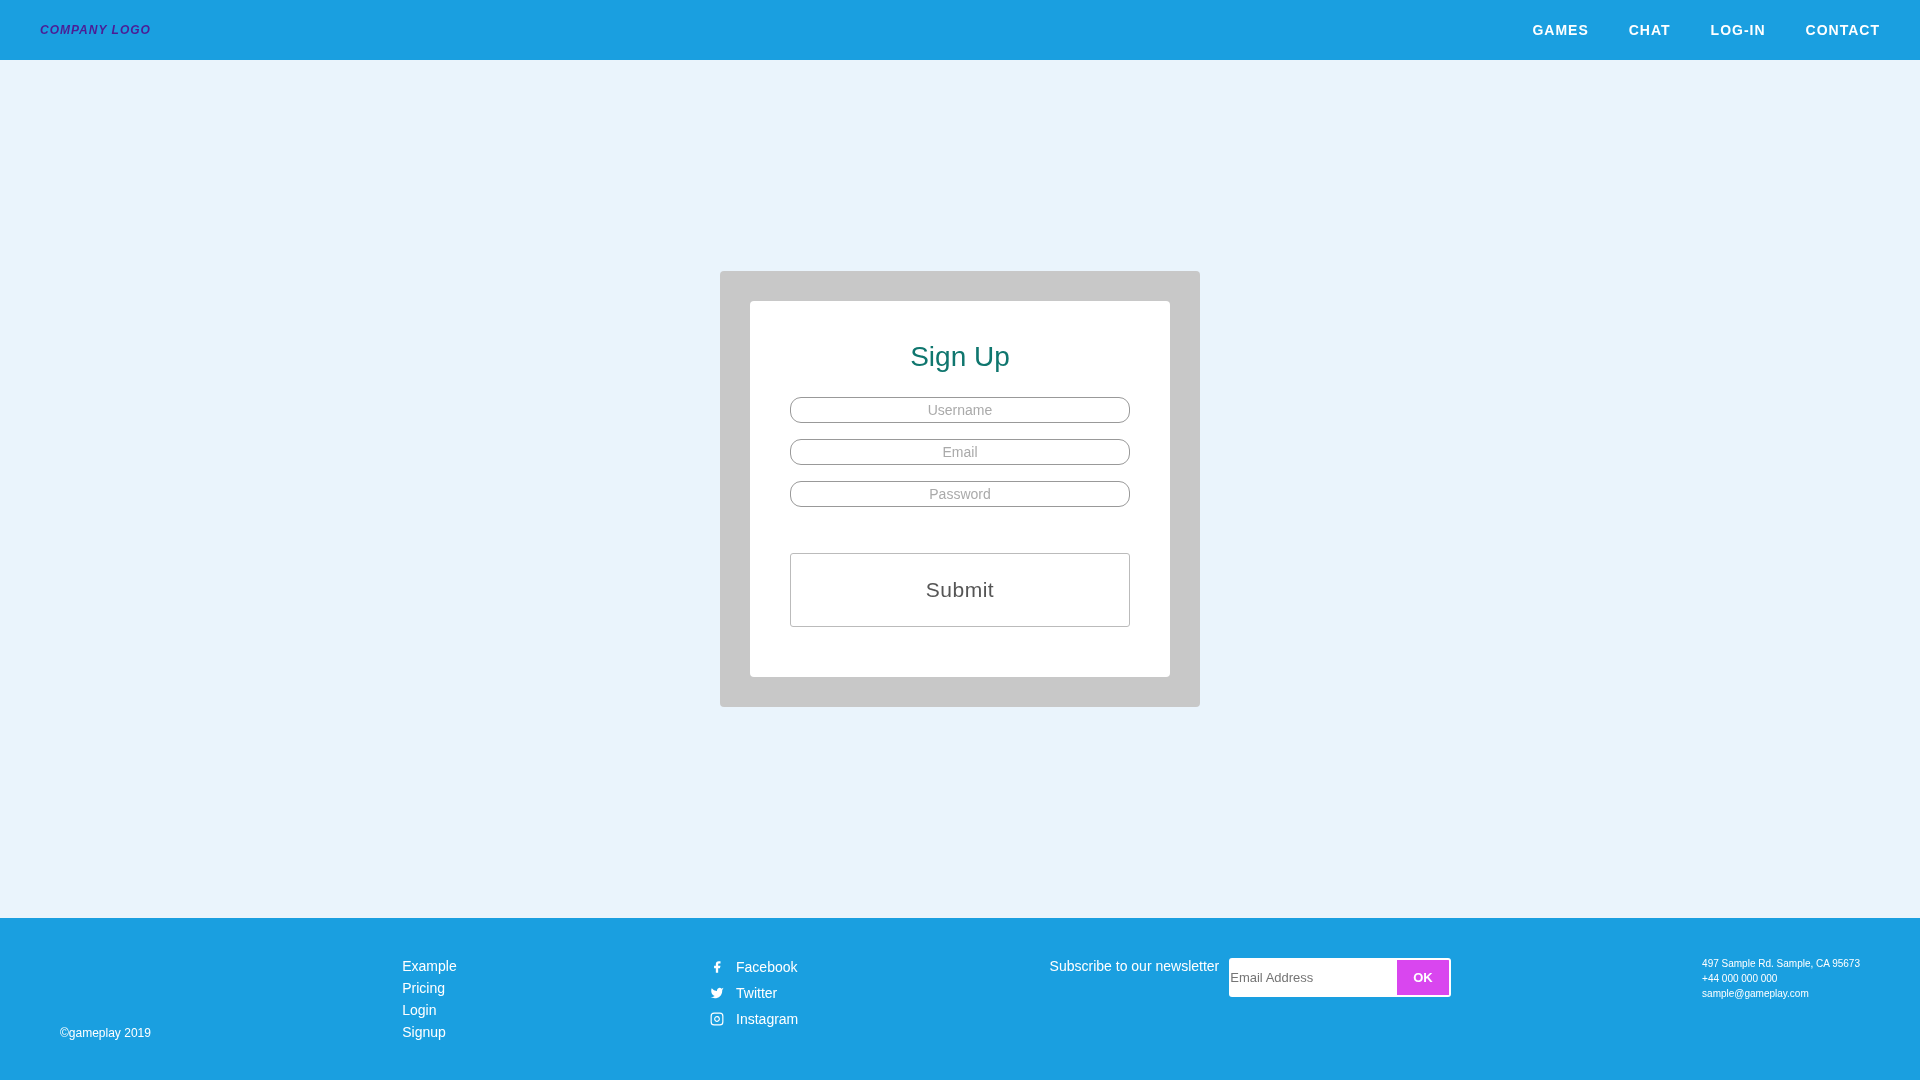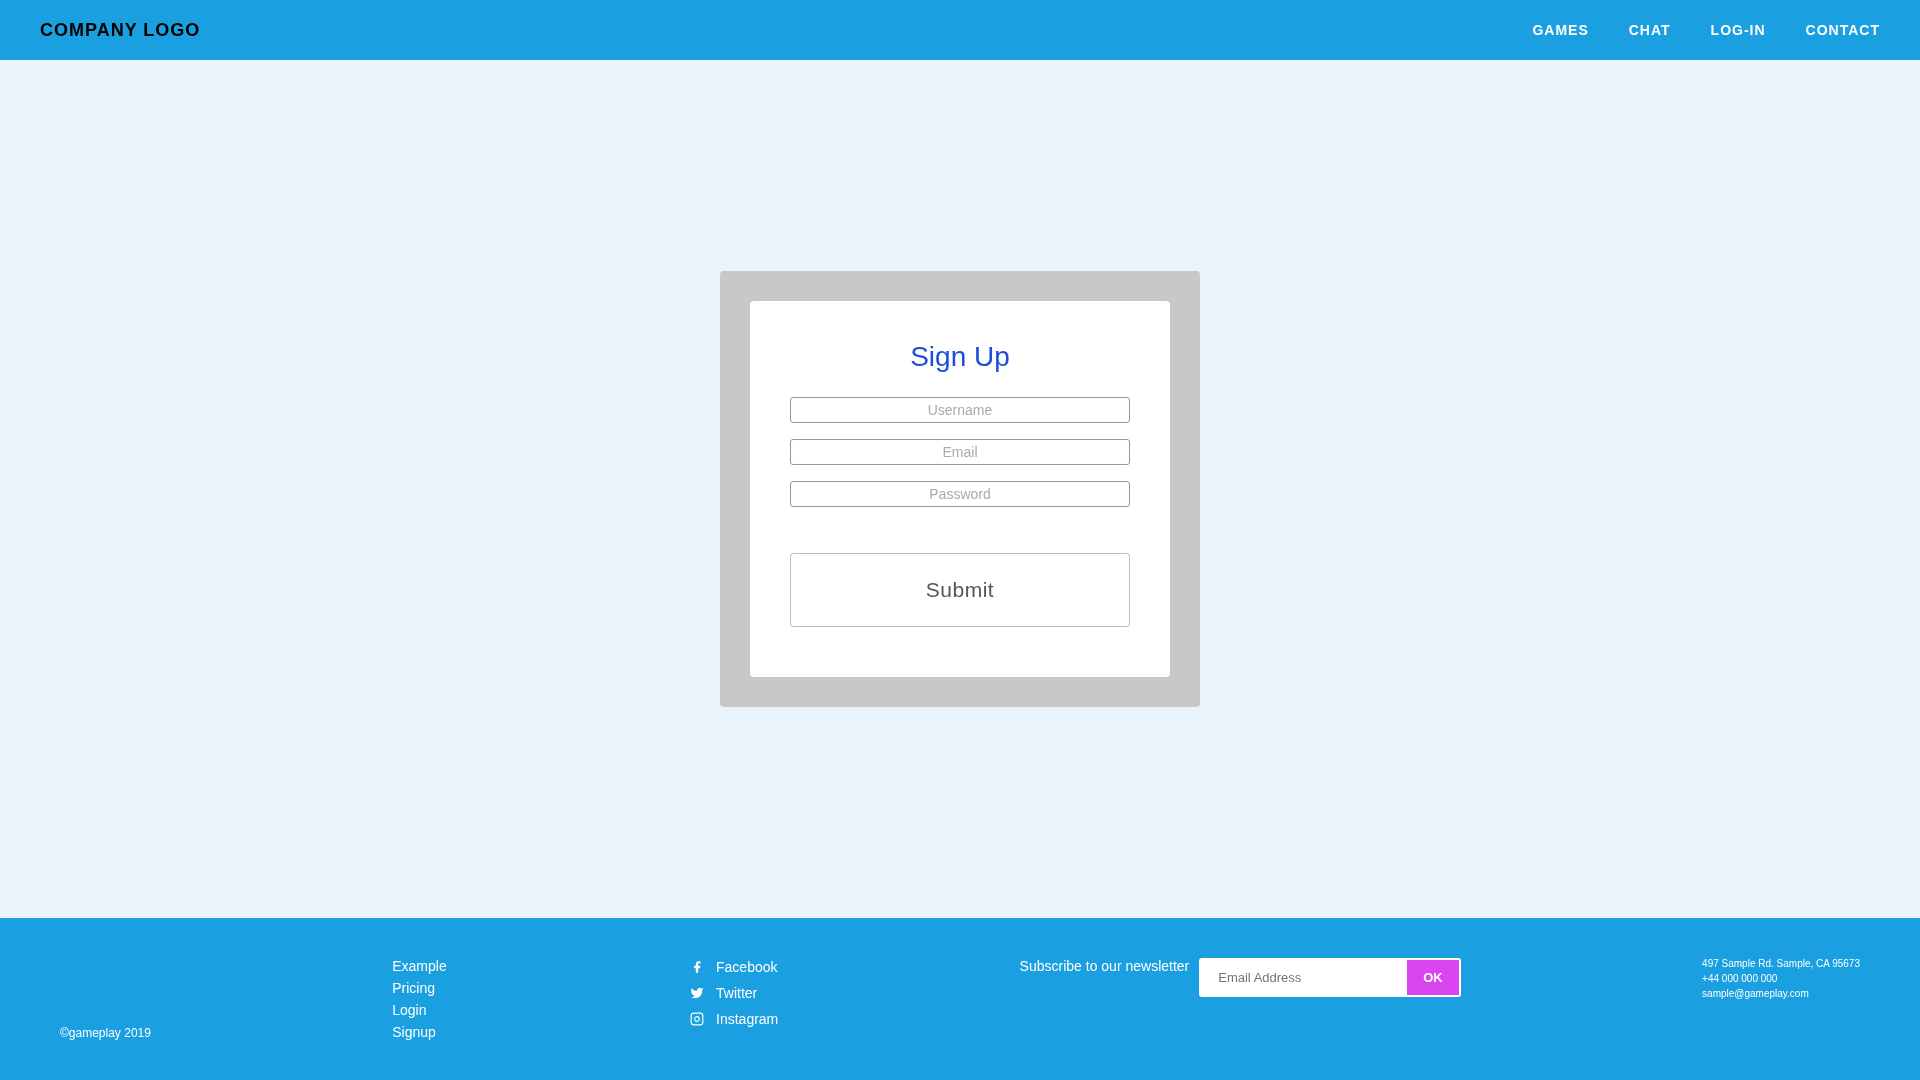--- a/index.html
+++ b/index.html
@@ -9,24 +9,25 @@
     .navbar {
       background: #1a9fe0;
       display: flex;
       align-items: center;
       justify-content: space-between;
       padding: 0 40px;
       height: 60px;
       flex-shrink: 0;
     }
     .navbar-logo {
-      color: #000000;
+      color: #4c1d95;
       font-weight: bold;
-      font-size: 18px;
+      font-size: 12px;
       letter-spacing: 1px;
+      font-style: italic;
     }
     .navbar-links {
       display: flex;
       gap: 40px;
     }
     .navbar-link {
       color: white;
       text-decoration: none;
       font-size: 14px;
       font-weight: 600;
@@ -57,29 +58,29 @@
       background: white;
       border-radius: 4px;
       padding: 40px 40px 50px 40px;
       display: flex;
       flex-direction: column;
       align-items: center;
     }
 
     .signup-title {
       font-size: 28px;
-      color: #1d4ed8;
+      color: #0f766e;
       font-weight: 400;
       margin-bottom: 24px;
     }
 
     .form-input {
       width: 100%;
       border: 1px solid #999;
-      border-radius: 3px;
+      border-radius: 11px;
       padding: 4px 14px;
       font-size: 14px;
       color: #888;
       text-align: center;
       margin-bottom: 16px;
       outline: none;
       background: white;
     }
 
     .form-input::placeholder {
@@ -158,25 +159,25 @@
     }
     .newsletter-label {
       color: white;
       font-size: 14px;
     }
     .newsletter-form {
       display: flex;
       gap: 0;
     }
     .newsletter-input {
-      padding: 10px 19px;
+      padding: 10px 1px;
       border: none;
       border-radius: 3px 0 0 3px;
       font-size: 13px;
-      width: 208px;
+      width: 168px;
       outline: none;
       color: #aaa;
     }
     .newsletter-btn {
       background: #d946ef;
       border: 2px solid white;
       color: white;
       padding: 10px 16px;
       font-size: 13px;
       font-weight: bold;

